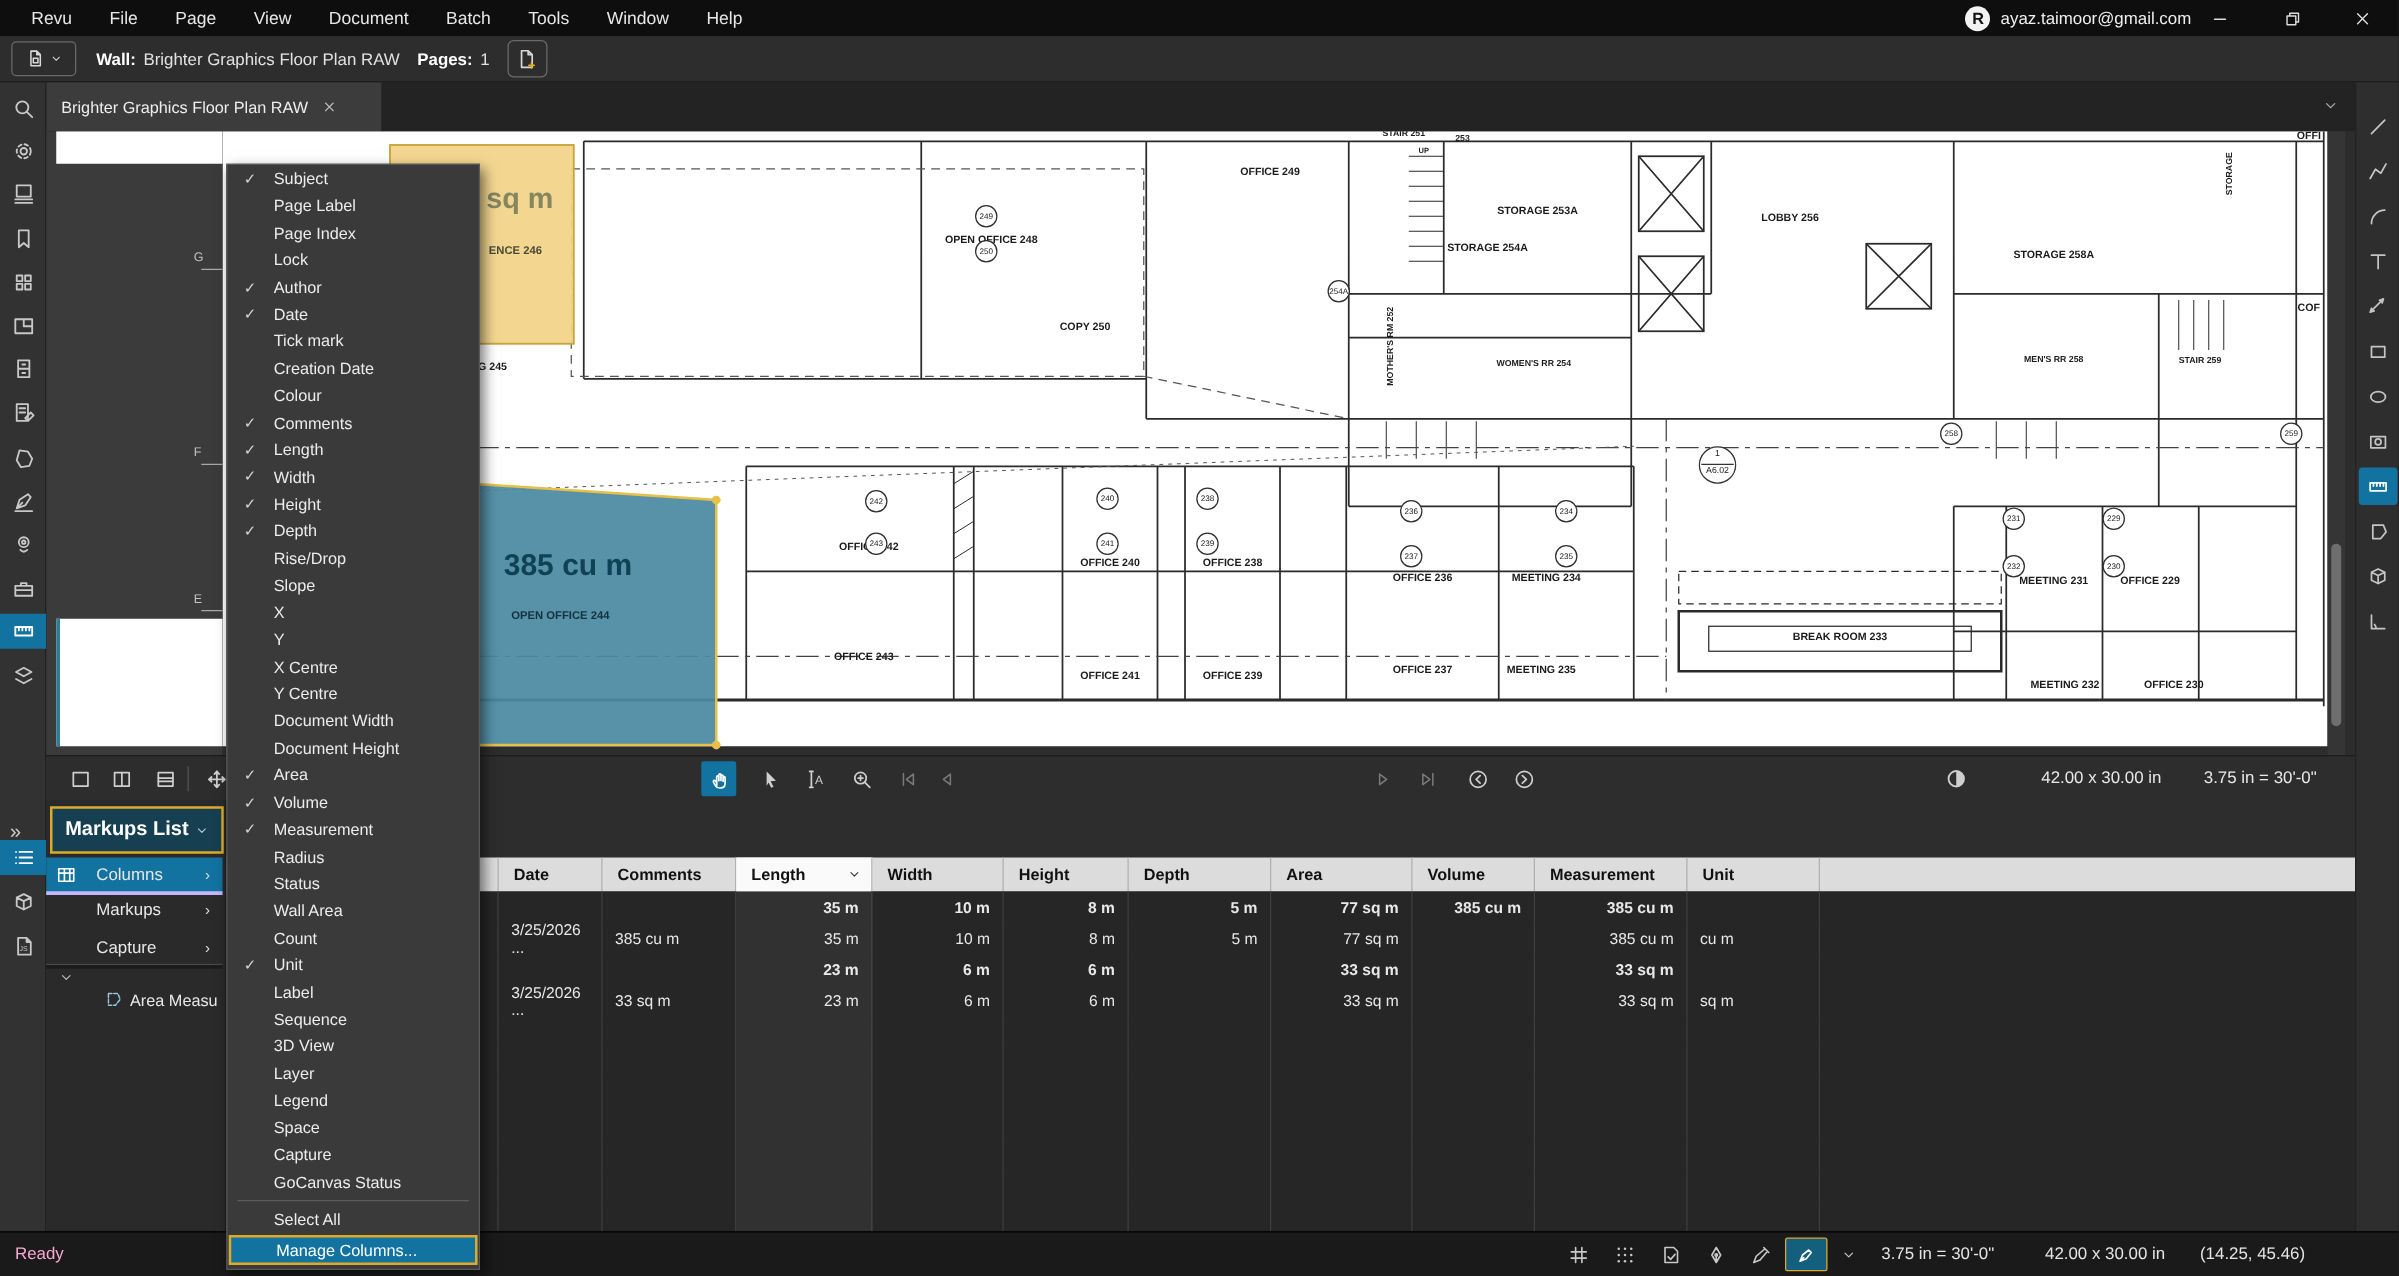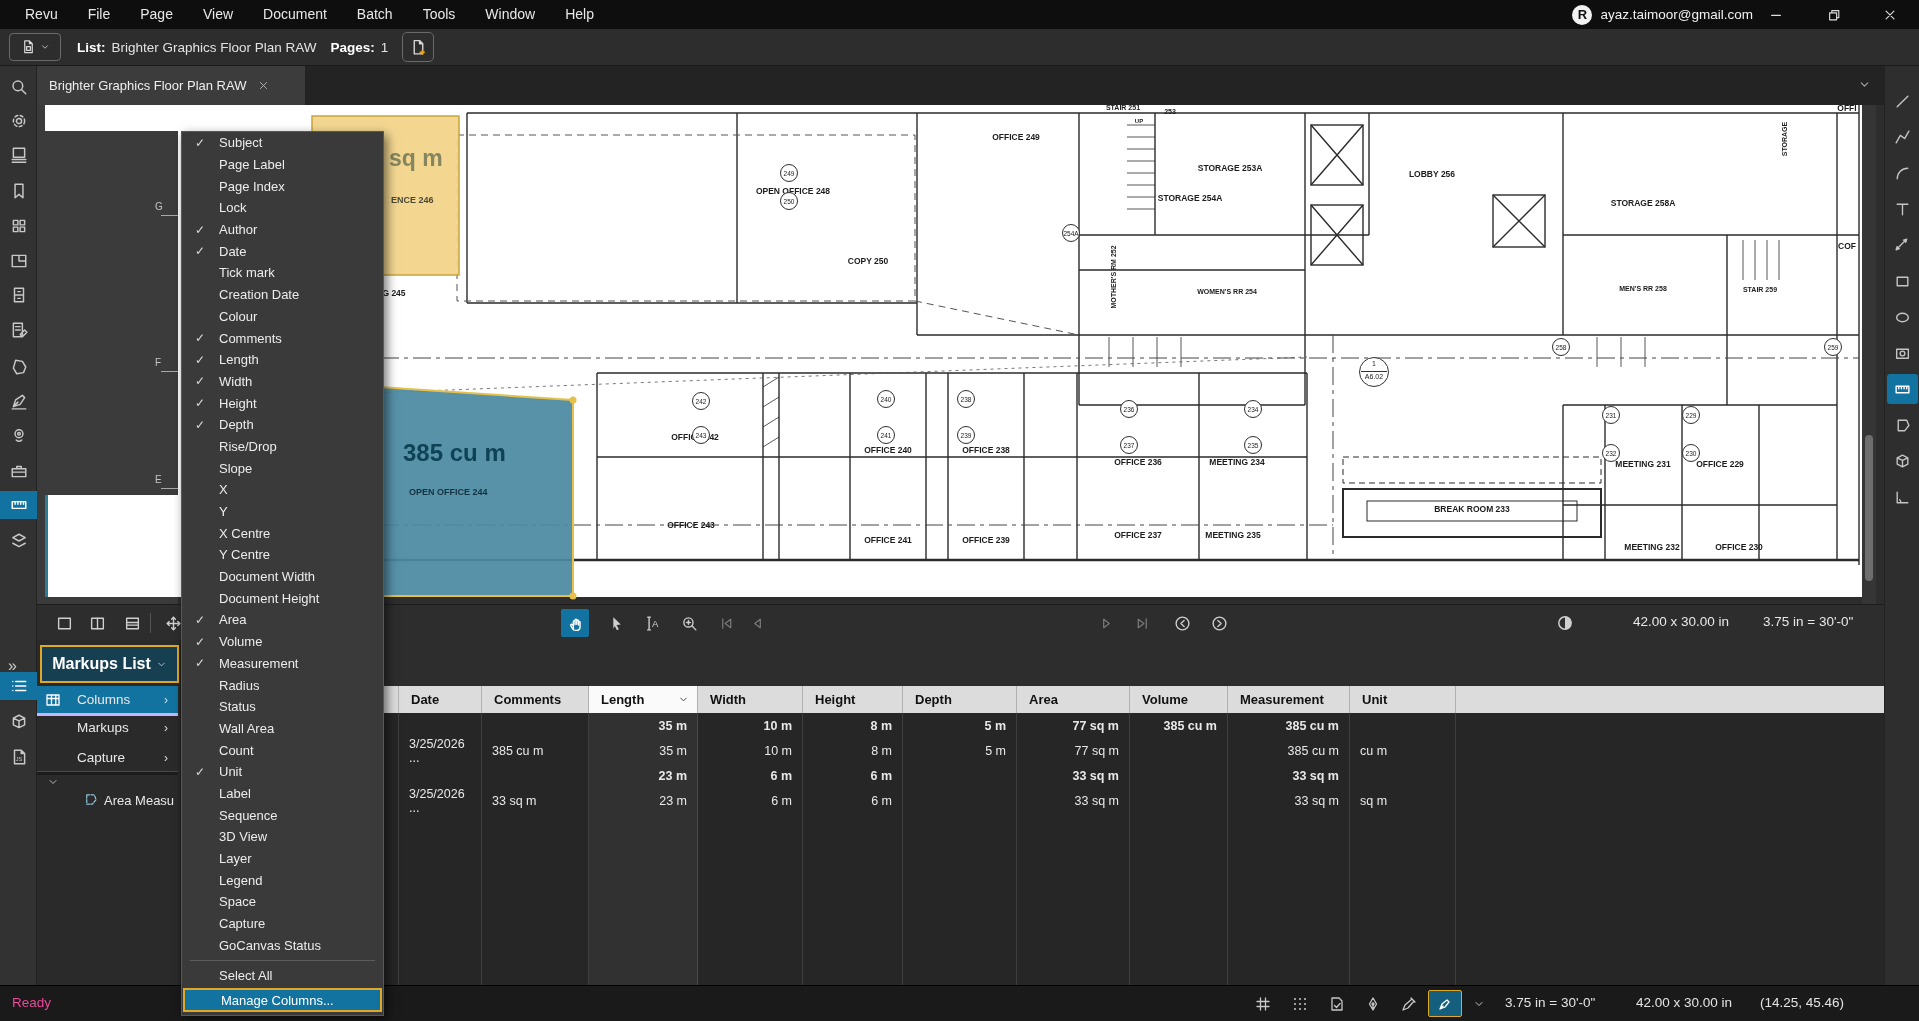--- a/index.html
+++ b/index.html
@@ -112,21 +112,21 @@
   .cmi .chk { position:absolute; left:13px; width:16px; color:#d8d8d8; font-size:12px; }
   .cmi .lbl { position:absolute; left:37px; font-size:13px; color:#ececec; white-space:nowrap; }
   #cm-sep { height:1px; background:#5c5c5c; margin:4px 8px 3px 8px; }
   #cm-selectall { height:22px; display:flex; align-items:center; }
   #cm-selectall span { margin-left:37px; font-size:13px; color:#ececec; }
   #cm-manage { height:24px; margin:2px 1px 0 1px; background:#1273a0; border:2px solid #dfa927; display:flex; align-items:center; }
   #cm-manage span { margin-left:36px; font-size:13px; color:#fff; }
 
   
   #statusbar { left:0; top:985px; width:1919px; height:36px; background:#1a1a1a; border-top:1px solid #000; }
-  #ready { position:absolute; left:12px; top:9px; font-size:13.5px; color:#ec4899; }
+  #ready { position:absolute; left:12px; top:9px; font-size:13.5px; color:#f9a8d4; }
   .stico { position:absolute; top:6px; width:26px; height:24px; display:flex; align-items:center; justify-content:center; color:#c8c8c8; }
   #st-active { left:1428px; top:4px; width:34px; height:27px; background:#155f7e; border:1.5px solid #dfa927; border-radius:2px; color:#fff; position:absolute; display:flex; align-items:center; justify-content:center; }
   .sttext { position:absolute; top:9px; font-size:13.5px; color:#e4e4e4; white-space:nowrap; }
   #expand-panel { position:absolute; left:8px; top:591px; color:#ccc; font-size:16px; }
 </style>
 </head>
 <body>
 
 <div id="app">
 
@@ -166,21 +166,21 @@
   <div id="docbar" class="abs">
     <div id="docbtn">
       <svg class="ic" width="15" height="16" viewBox="0 0 16 16">
           <path d="M4 1.5h5l3 3V14H4z M9 1.5v3h3"></path>
           <rect x="6" y="7.5" width="4" height="4"></rect>
         </svg>
       <svg class="ic" width="10" height="10" viewBox="0 0 16 16">
           <path d="M4 6l4 4 4-4"></path>
         </svg>
     </div>
-    <span class="dlabel" style="margin-left:16px">List:</span>
+    <span class="dlabel" style="margin-left:16px">Wall:</span>
     <span class="dvalue" style="margin-left:6px">Brighter Graphics Floor Plan RAW</span>
     <span class="dlabel" style="margin-left:14px">Pages:</span>
     <span class="dvalue" style="margin-left:6px">1</span>
     <div id="newpagebtn">
       <svg class="ic" width="17" height="17" viewBox="0 0 16 16">
           <path d="M4 1.5h5l3 3V14H4z M9 1.5v3h3"></path>
           <path d="M9.5 12.5h4M11.5 10.5v4" style="stroke:#dfa927"></path>
         </svg>
     </div>
   </div>

